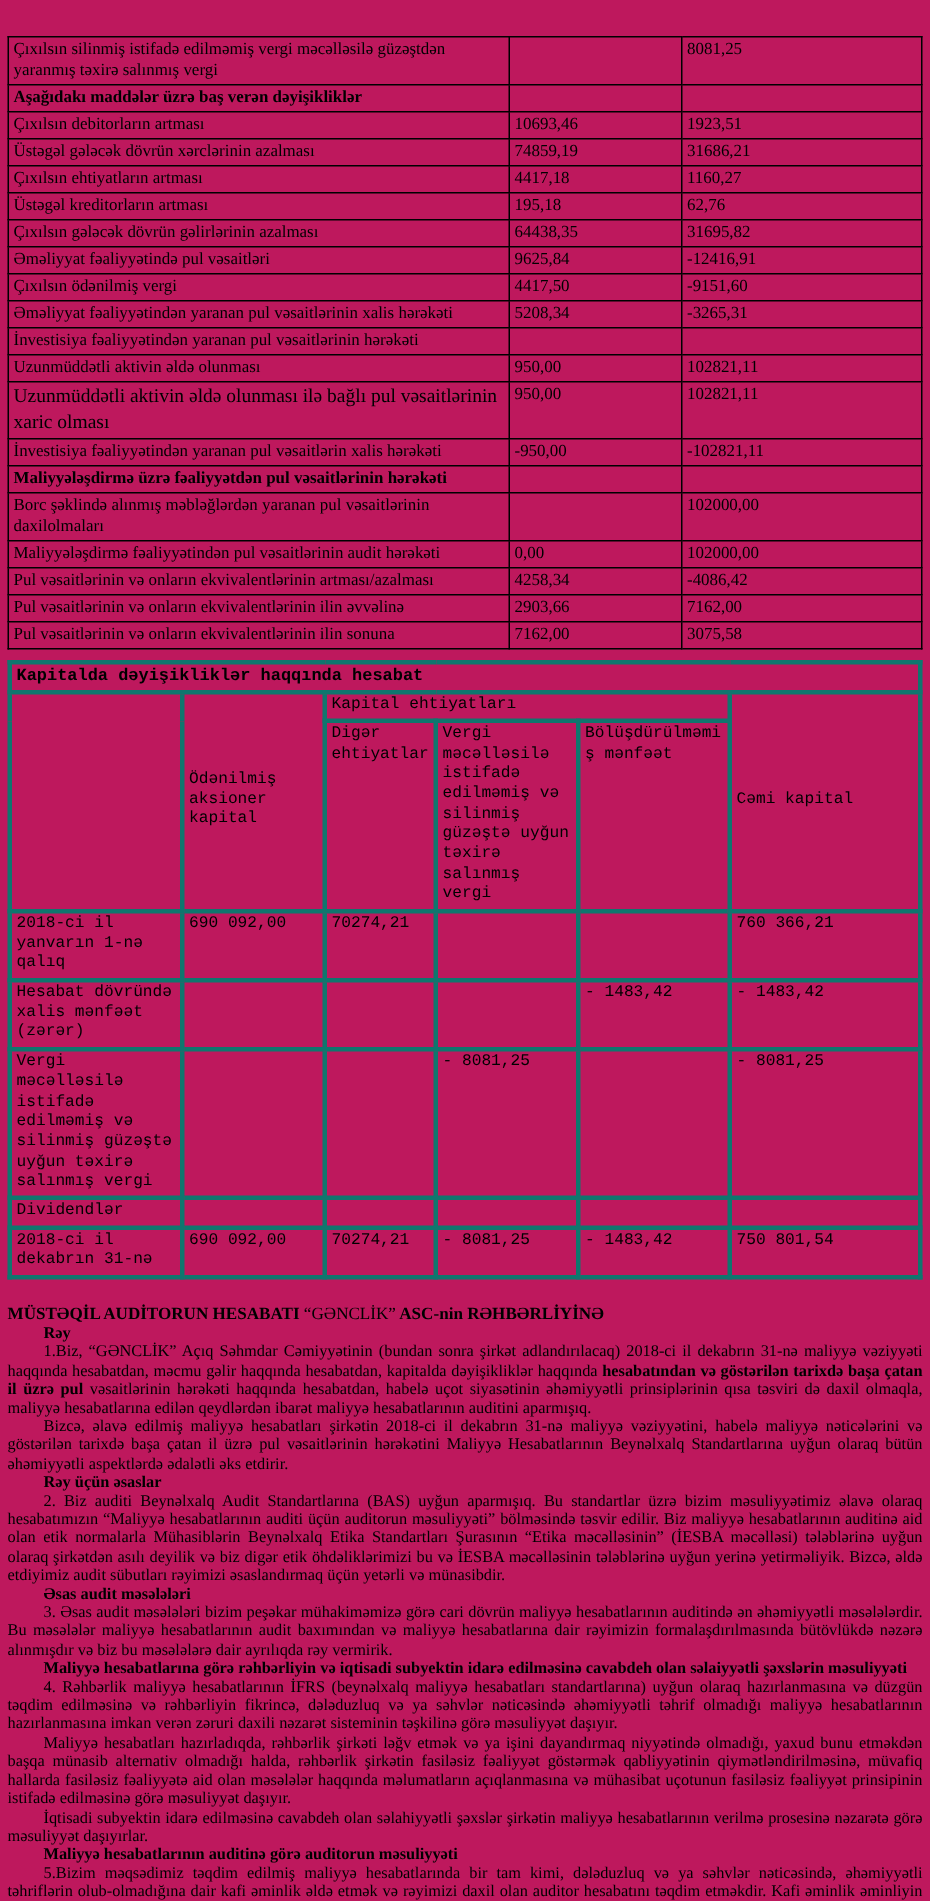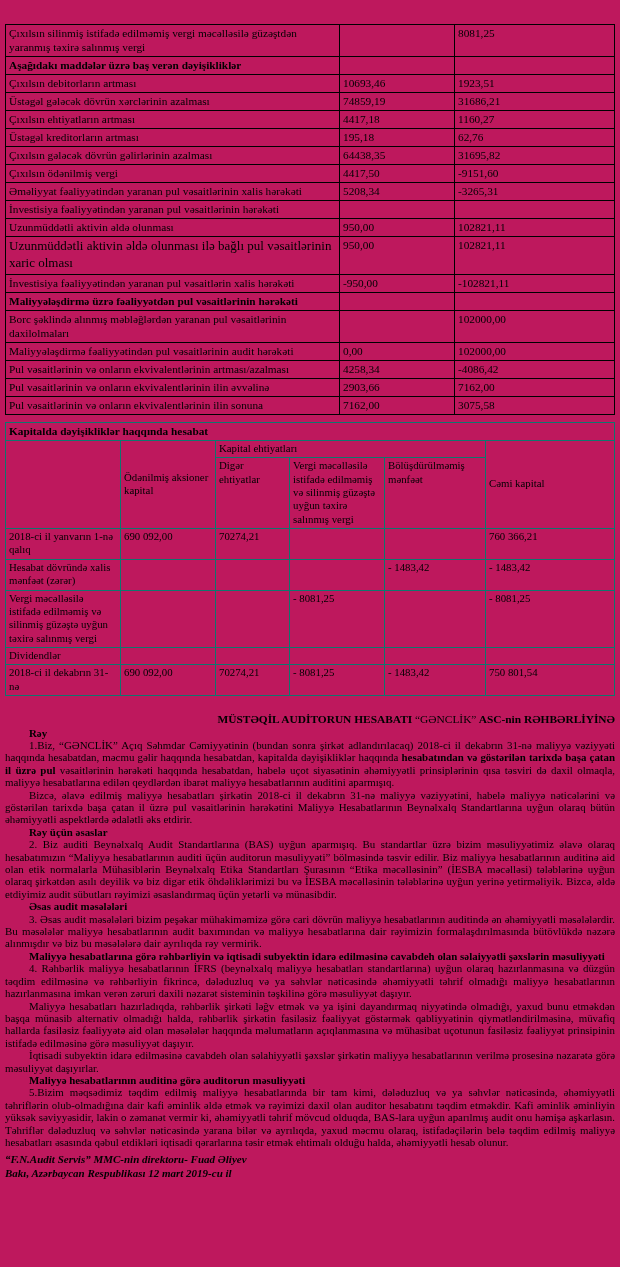--- a/index.html
+++ b/index.html
@@ -16,30 +16,30 @@
     border:1px solid #000;padding:1px 3px 2px 3px;
     font-size:11.3px;line-height:1.24;vertical-align:top;
     word-wrap:break-word;overflow:hidden;
   }
   .cf-table tr.bold td:first-child{font-weight:bold;}
   .cf-table tr.small td:first-child{font-size:13px;line-height:1.3;}
 
   
   .eq-table{margin-top:7px;}
   .eq-table th,.eq-table td{
-    border:1px solid #0f766e;padding:1px 3px 2px 3px;
+    border:3px solid #0f766e;padding:1px 3px 2px 3px;
     font-size:10.8px;font-weight:normal;text-align:left;vertical-align:top;
-    line-height:1.24;word-wrap:break-word;overflow:hidden;
+    line-height:1.24;word-wrap:break-word;overflow:hidden;font-family:Liberation Mono, monospace;
   }
   .eq-table .eq-title{font-weight:bold;font-size:11.3px;}
   .eq-table th.mid{vertical-align:middle;}
 
   
   .report{margin-top:8px;font-size:10.9px;line-height:12.4px;color:#000;}
-  .rpt-title{font-weight:bold;margin:17px 0 1px 0;font-size:11.4px;text-align:right;}
+  .rpt-title{font-weight:bold;margin:17px 0 1px 0;font-size:11.4px;}
   .rpt-title .co{font-weight:normal;}
   .rpt-para,.rpt-heading{margin:0;text-align:justify;text-indent:24px;}
   .rpt-heading{font-weight:bold;}
   .b{font-weight:bold;}
 
   .signature{
     margin-top:5px;text-align:left;font-weight:bold;font-style:italic;
     font-size:11px;line-height:13.5px;padding-right:2px;
   }
 </style>
@@ -82,20 +82,25 @@
         </tr>
         <tr class="normal">
           <td>Üstəgəl kreditorların artması</td>
           <td>195,18</td>
           <td>62,76</td>
         </tr>
         <tr class="normal">
           <td>Çıxılsın gələcək dövrün gəlirlərinin azalması</td>
           <td>64438,35</td>
           <td>31695,82</td>
+        </tr>
+        <tr class="normal">
+          <td>Əməliyyat fəaliyyətində pul vəsaitləri</td>
+          <td>9625,84</td>
+          <td>-12416,91</td>
         </tr>
         <tr class="normal">
           <td>Çıxılsın ödənilmiş vergi</td>
           <td>4417,50</td>
           <td>-9151,60</td>
         </tr>
         <tr class="normal">
           <td>Əməliyyat fəaliyyətindən yaranan pul vəsaitlərinin xalis hərəkəti</td>
           <td>5208,34</td>
           <td>-3265,31</td>

